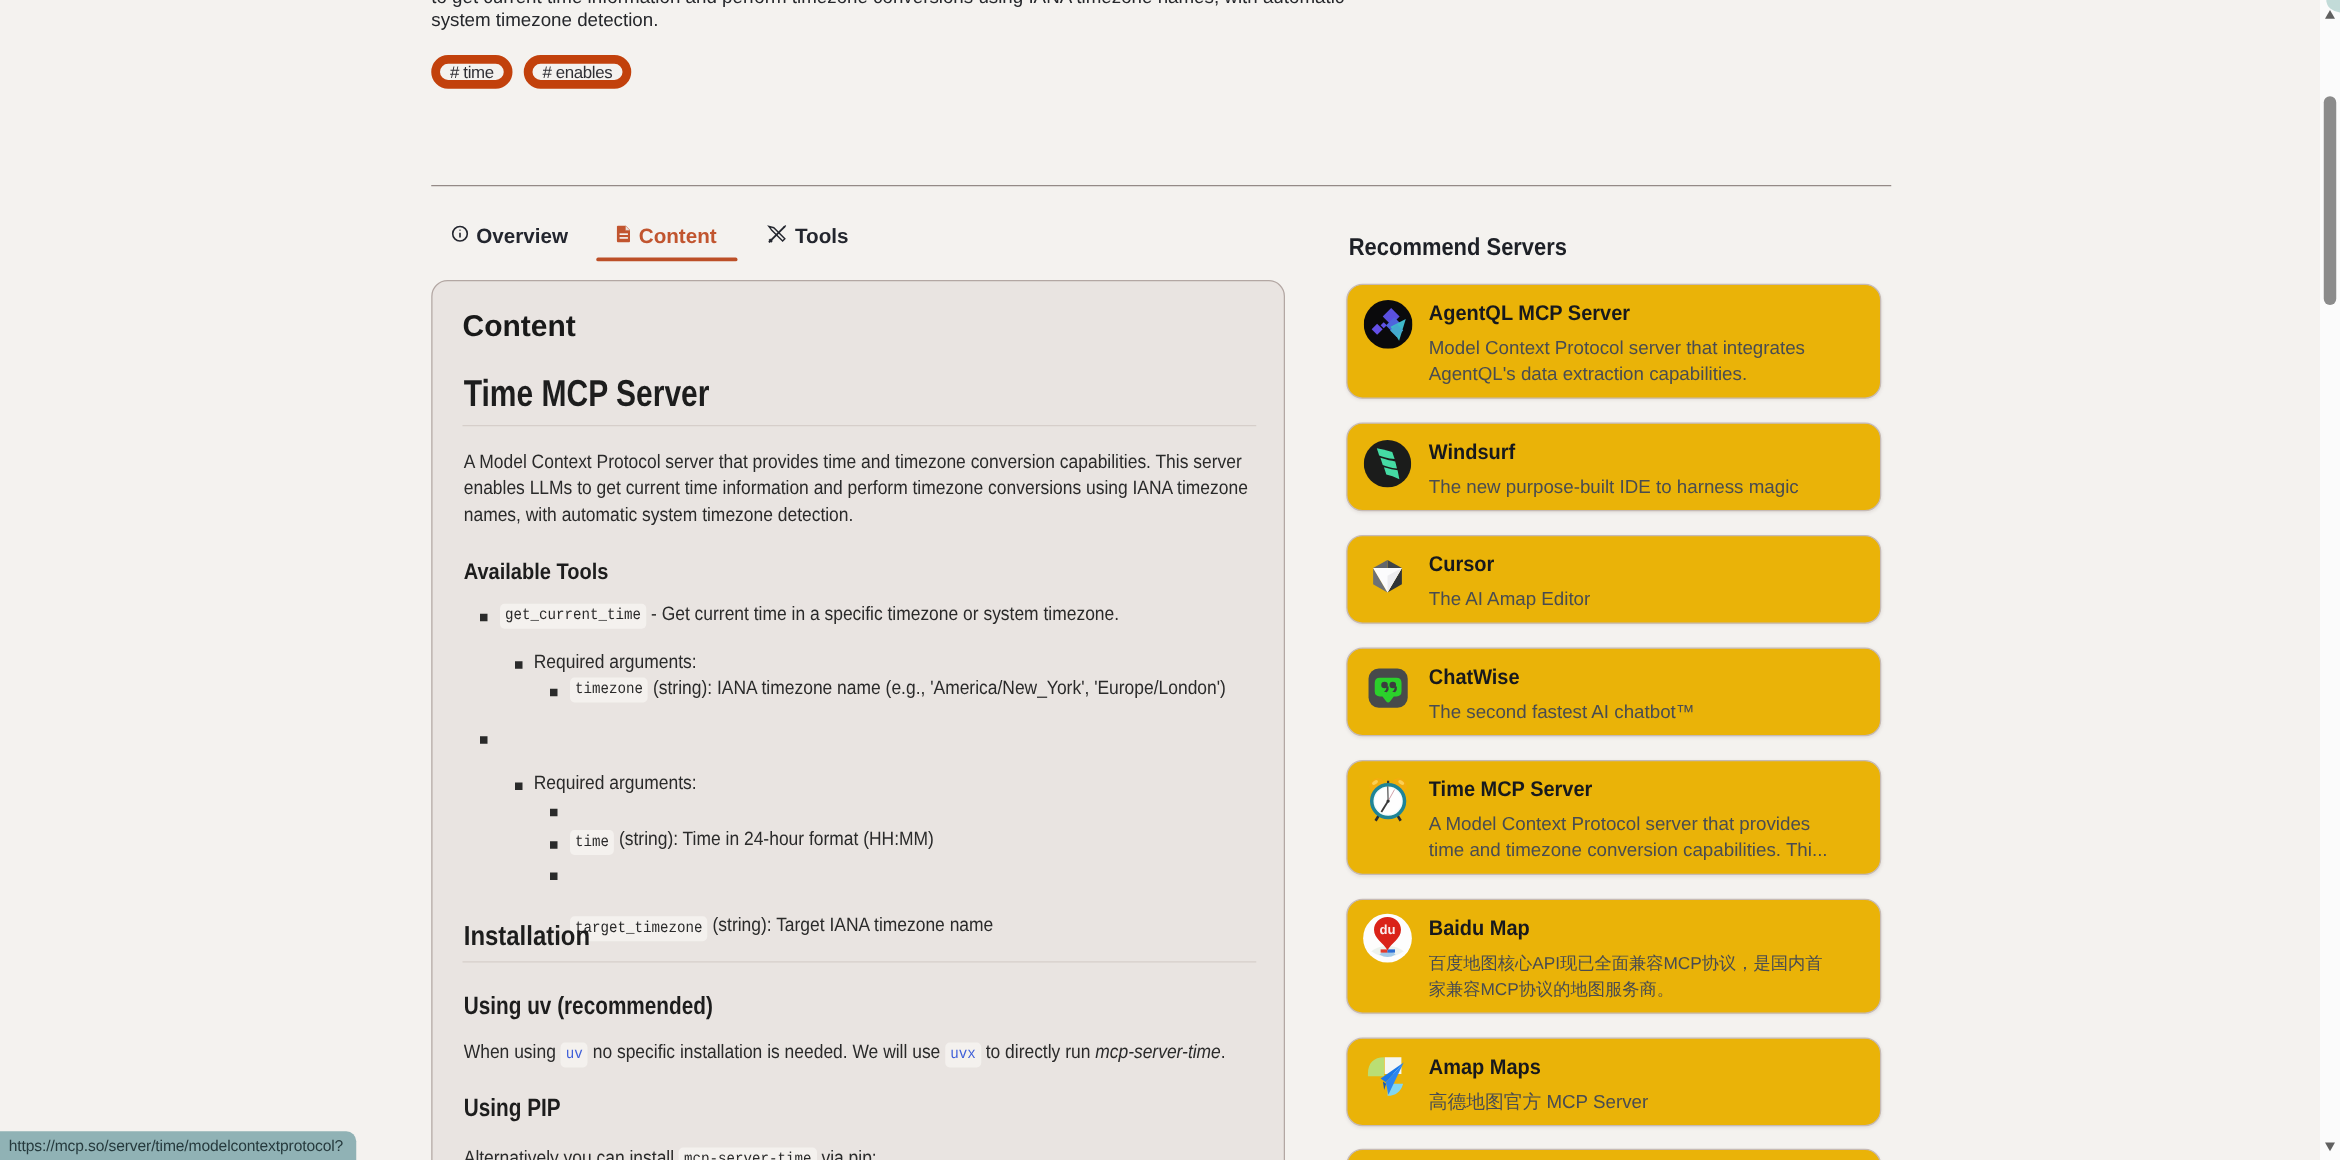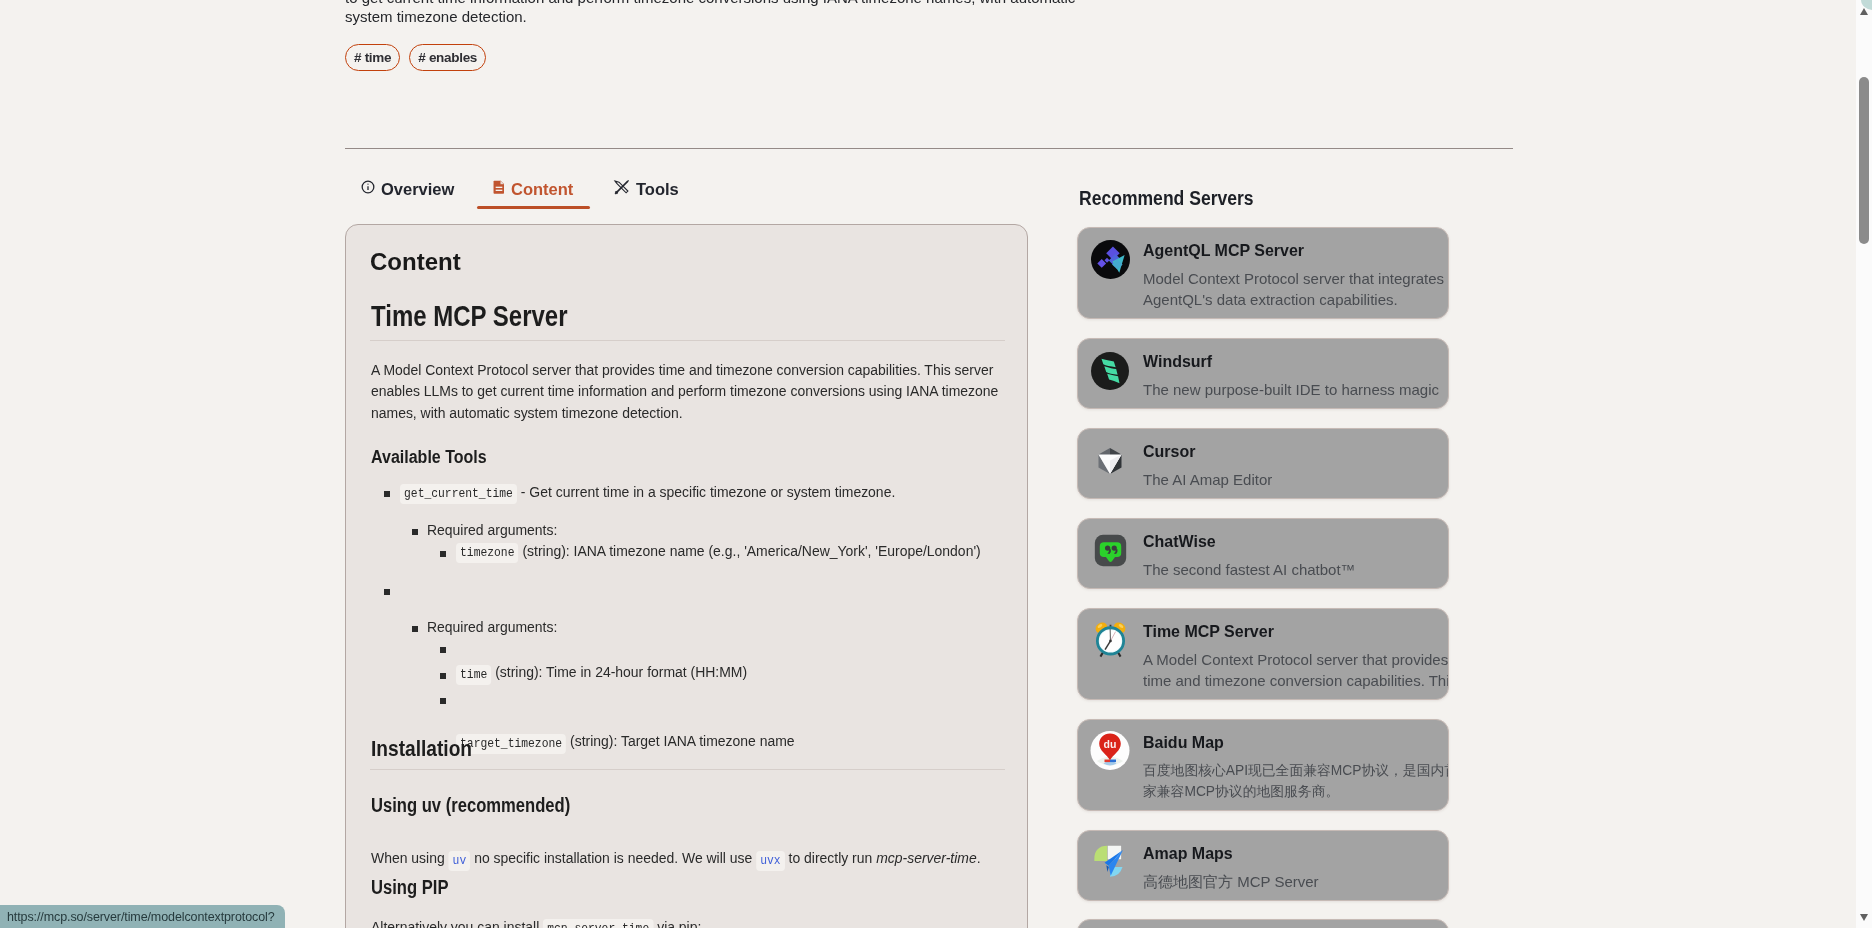--- a/index.html
+++ b/index.html
@@ -3,22 +3,22 @@
 <meta charset="utf-8">
 <style>
   * { margin:0; padding:0; box-sizing:border-box; }
   html,body { width:1872px; height:928px; overflow:hidden; }
   body { background:#f4f2ef; font-family:"Liberation Sans", sans-serif; position:relative; }
   .sx { transform-origin:0 50%; display:inline-block; white-space:nowrap; }
 
   .toptext { position:absolute; left:345px; top:-12px; width:780px; font-size:15px; line-height:19px; color:#25272b; }
 
   .tags { position:absolute; left:345px; top:44px; display:flex; gap:9px; }
-  .tag { border:1px solid #c2410c; border-radius:14px; height:27px; padding:0 8px;
-         font-size:13.5px; letter-spacing:-0.3px; color:#2f2f34; display:flex; align-items:center;font-weight:bold; }
+  .tag { border:7px solid #c2410c; border-radius:14px; height:27px; padding:0 8px;
+         font-size:13.5px; letter-spacing:-0.3px; color:#2f2f34; display:flex; align-items:center; }
 
   .divider { position:absolute; left:345px; top:148px; width:1168px; height:1px; background:#948a87; }
 
   .tab { position:absolute; font-size:16.5px; font-weight:700; color:#23262e; }
   .tab-orange { color:#c1552f; }
   .tabicon { position:absolute; }
   .tab-underline { position:absolute; left:477px; top:206px; width:113px; height:3px; background:#bc4f27; border-radius:2px; }
 
   
   .card { position:absolute; left:345px; top:224px; width:683px; height:780px;
@@ -33,21 +33,21 @@
   .ptext { font-size:15.5px; line-height:21.6px; color:#2a2a2a; transform:scaleX(0.9); transform-origin:0 0; width:706px; }
   .ltext { font-size:15.5px; line-height:21.6px; color:#2a2a2a; transform:scaleX(0.9); transform-origin:0 50%; white-space:nowrap; }
   code { font-family:"Liberation Mono", monospace; font-size:12.6px; background:#f4f1ee;
          border-radius:4px; padding:2.5px 4.5px 3.5px; color:#2a2a2a; }
   code.blue { color:#3f5fd8; }
   .bullet { position:absolute; width:6px; height:6px; background:#2a2a2a; }
 
   
   .sidehead { position:absolute; left:1079px; top:188.5px; font-size:19.5px; font-weight:700; color:#1d2026;
               line-height:1; transform:scaleX(0.9); transform-origin:0 0; }
-  .scard { position:absolute; left:1077px; width:372px; background:#a3a3a3;
+  .scard { position:absolute; left:1077px; width:428px; background:#eab308;
            border:1px solid #c6bab5; border-radius:13px; box-shadow:0 1px 2.5px rgba(90,70,60,0.10); overflow:hidden; }
   .scard .icon { position:absolute; left:13px; top:13px; }
   .stitle { position:absolute; left:65px; top:11px; font-size:17px; font-weight:700; color:#17191d;
             line-height:1.4; transform:scaleX(0.94); transform-origin:0 0; white-space:nowrap; }
   .sdesc { position:absolute; left:65px; top:40px; font-size:15px; line-height:21px; color:#494c51; width:322px; }
 
   
   .sbar { position:absolute; left:1856px; top:0; width:16px; height:928px; background:#fbfbfb; }
   .sbar .thumb { position:absolute; left:3px; top:77px; width:10px; height:167px; background:#8b8b8b; border-radius:5px; }
   .aup { position:absolute; left:3.5px; top:8px; width:0; height:0; border-left:4.5px solid transparent; border-right:4.5px solid transparent; border-bottom:7px solid #606060; }
@@ -112,21 +112,21 @@
     <div class="abs" style="left:81px; top:391.2px;"><span class="sx ltext">Required arguments:</span></div>
     <div class="bullet" style="left:94px; top:422px;"></div>
     <div class="bullet" style="left:94px; top:448px;"></div>
     <div class="abs" style="left:110px; top:436.2px;"><span class="sx ltext"><code>time</code> (string): Time in 24-hour format (HH:MM)</span></div>
     <div class="bullet" style="left:94px; top:473px;"></div>
     <div class="abs" style="left:110px; top:461.2px;margin-top:44px;"><span class="sx ltext"><code>target_timezone</code> (string): Target IANA timezone name</span></div>
 
     <div class="abs" style="left:25px; top:513px;"><span class="sx h2x">Installation</span></div>
     <div class="abs hr1" style="left:24px; top:544px; width:635px;"></div>
     <div class="abs" style="left:25px; top:570px;"><span class="sx h3b">Using uv (recommended)</span></div>
-    <div class="abs" style="left:25px; top:606px;margin-top:16px;"><span class="sx ltext">When using <code class="blue">uv</code> no specific installation is needed. We will use <code class="blue">uvx</code> to directly run <em>mcp-server-time</em>.</span></div>
+    <div class="abs" style="left:25px; top:606px;"><span class="sx ltext">When using <code class="blue">uv</code> no specific installation is needed. We will use <code class="blue">uvx</code> to directly run <em>mcp-server-time</em>.</span></div>
     <div class="abs" style="left:25px; top:652px;"><span class="sx h3b">Using PIP</span></div>
     <div class="abs" style="left:25px; top:690.6px;"><span class="sx ltext">Alternatively you can install <code>mcp-server-time</code> via pip:</span></div>
   </div>
 
   <div class="sidehead">Recommend Servers</div>
 
   <div class="scard" style="top:227px; height:92px;">
     <div class="icon" style="top:12px;"><svg width="39" height="39" viewBox="0 0 40 40">
         <circle cx="20" cy="20" r="20" fill="#0a0a0c"></circle>
         <rect x="7.8" y="20.8" width="6.4" height="6.4" fill="#6450e8" transform="rotate(45 11 24)"></rect>

